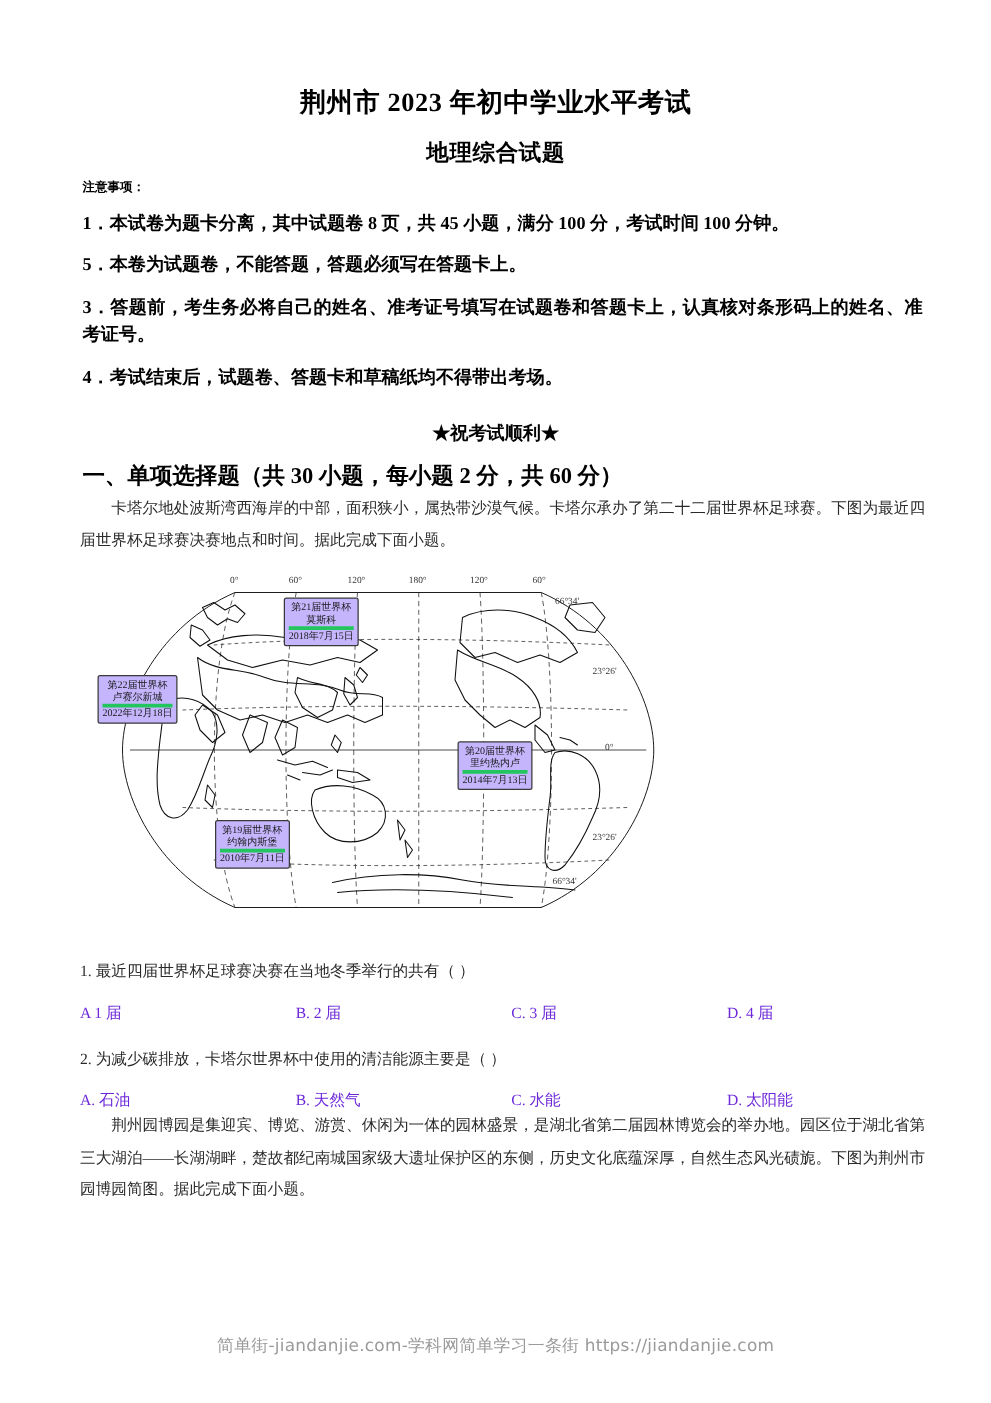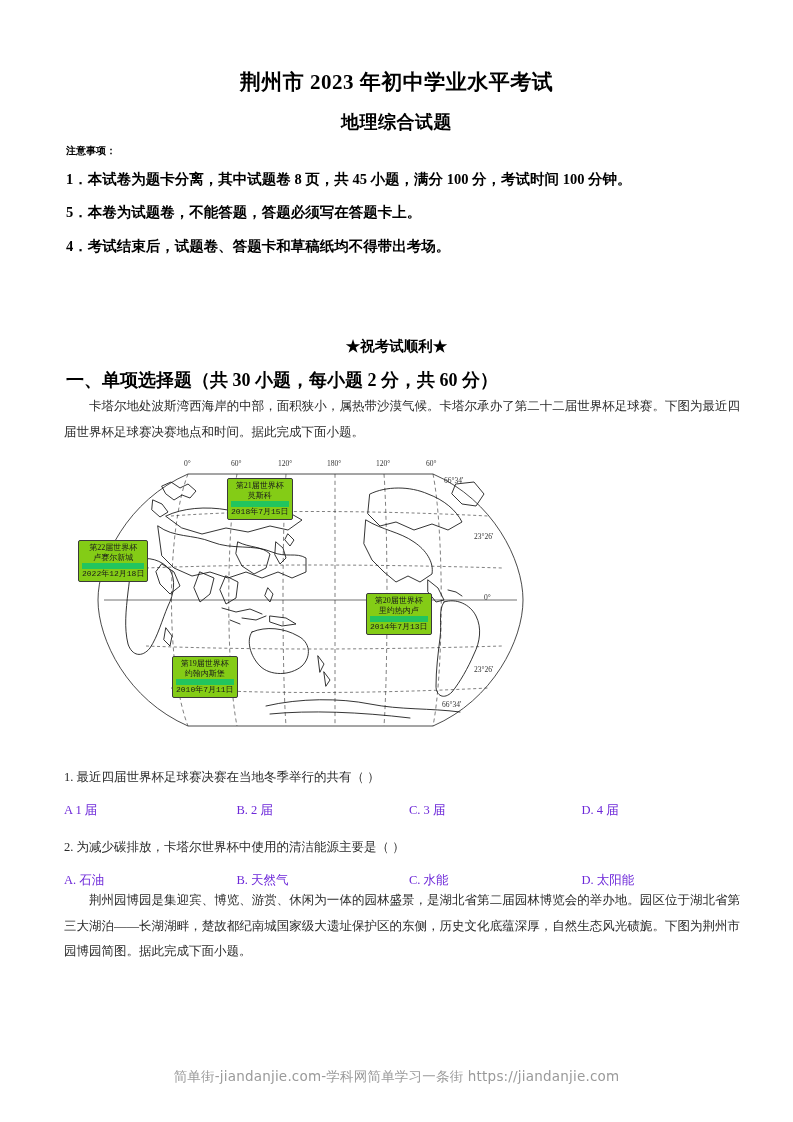--- a/index.html
+++ b/index.html
@@ -122,30 +122,30 @@
     top: 460px;
     width: 480px;
     height: 280px;
   }
   .figure svg { display: block; }
 
   .map-label-box {
     position: absolute;
     border: 1px solid #3a3a3a;
     border-radius: 2px;
-    background: #84cc16;
+    background: #c4b5fd;
     font-size: 8px;
     line-height: 1.28;
     text-align: center;
     padding: 2px 3px 1px 3px;
     color: #1a1a1a;
     white-space: nowrap;
   }
   .map-label-box .ln { display: block; }
-  .map-label-box .ln.date { border-top: 6px solid #22c55e; font-family: Liberation Mono, monospace; }
+  .map-label-box .ln.date { border-top: 3px solid #22c55e; }
 
   .grid-text {
     position: absolute;
     font-size: 7.5px;
     color: #333;
     white-space: nowrap;
   }
 
   
   .footer {
@@ -164,20 +164,21 @@
 
 <div class="page">
 
   <h1 class="doc-title">荆州市 2023 年初中学业水平考试</h1>
   <h2 class="doc-subtitle">地理综合试题</h2>
 
   <div class="notice-block">
     <p class="notice-heading">注意事项：</p>
     <p class="notice-item">1．本试卷为题卡分离，其中试题卷 8 页，共 45 小题，满分 100 分，考试时间 100 分钟。</p>
     <p class="notice-item">5．本卷为试题卷，不能答题，答题必须写在答题卡上。</p>
+    <p class="notice-item">3．答题前，考生务必将自己的姓名、准考证号填写在试题卷和答题卡上，认真核对条形码上的姓名、准考证号。</p>
     <p class="notice-item">4．考试结束后，试题卷、答题卡和草稿纸均不得带出考场。</p>
   </div>
 
   <div class="wish-line">★祝考试顺利★</div>
   <div class="section-heading">一、单项选择题（共 30 小题，每小题 2 分，共 60 分）</div>
 
   <div class="passage passage-1">卡塔尔地处波斯湾西海岸的中部，面积狭小，属热带沙漠气候。卡塔尔承办了第二十二届世界杯足球赛。下图为最近四届世界杯足球赛决赛地点和时间。据此完成下面小题。</div>
 
   <div class="figure">
 

